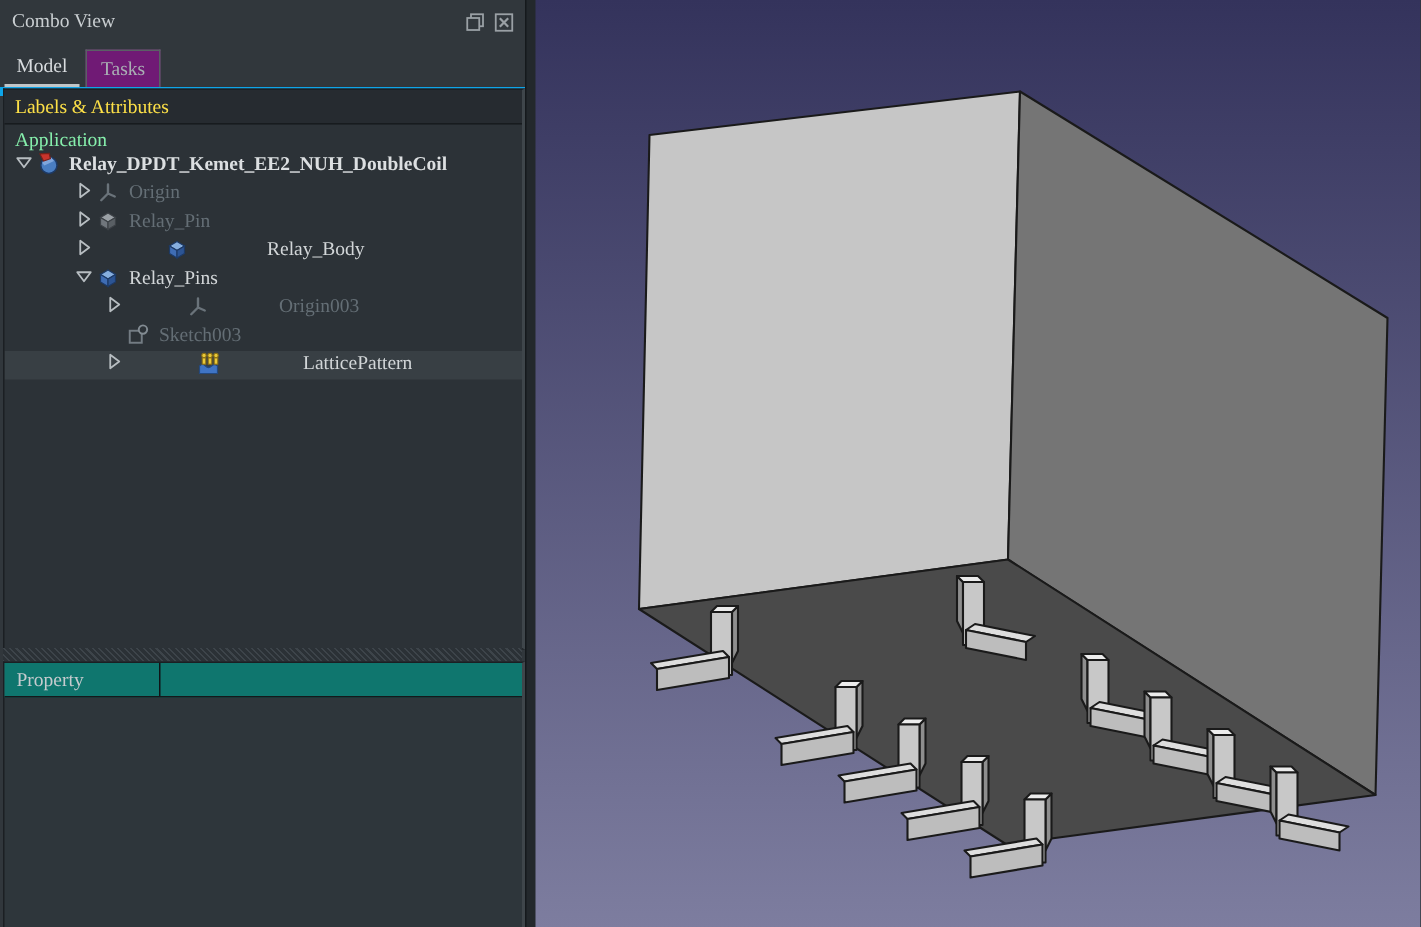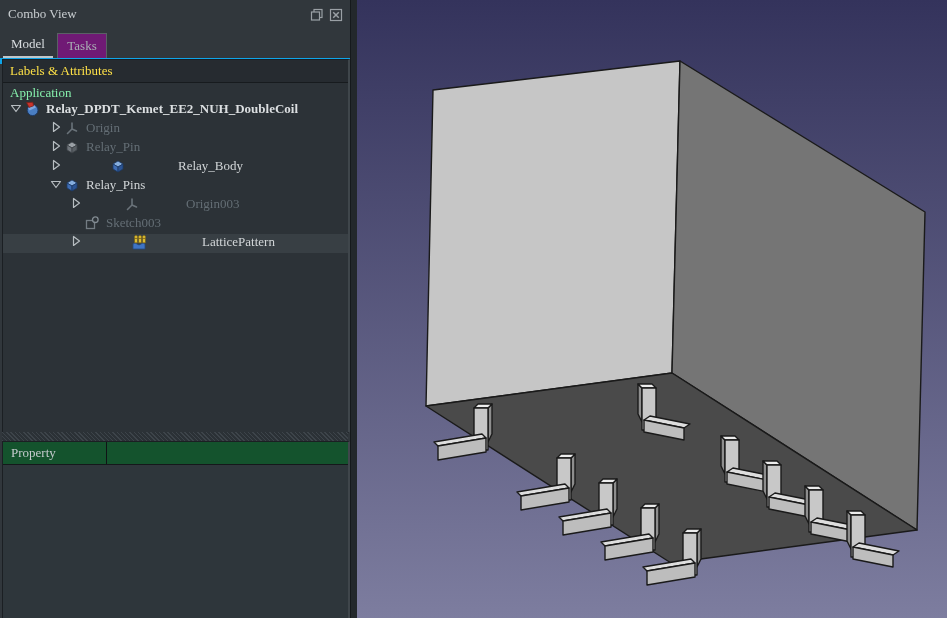--- a/index.html
+++ b/index.html
@@ -37,21 +37,21 @@
   .iconbox{width:17px;height:16px;flex:0 0 17px;margin-right:5px;display:inline-block;}
   .tree-row .lbl{padding-right:6px;}
 
   .hsplitter{position:absolute;left:2px;top:432px;width:346px;height:9px;
     background:#2b3136;
     background-image:repeating-linear-gradient(45deg,#3d444a 0 1px,transparent 1px 3px);
     cursor:row-resize;}
 
   .propframe{position:absolute;left:2px;top:441px;width:345px;height:177px;
     background:#2e363b;border:1px solid #1b1f23;border-right:2px solid #3f464b;}
-  .prophead{height:22px;background:#14532d;border-bottom:1px solid #15181b;display:flex;}
+  .prophead{height:22px;background:#0f766e;border-bottom:1px solid #15181b;display:flex;}
   .prophead .cell{line-height:22px;font-size:13px;color:#c6cbce;padding-left:8px;}
   .cell-prop{width:95px;border-right:1px solid #101316;}
   .cell-val{flex:1;}
 
   .vsplitter{position:absolute;left:350px;top:0;width:7px;height:618px;
     background:#23282c;border-left:1px solid #15191c;border-right:1px solid #1a1e21;cursor:col-resize;}
 
   
   .viewport{position:absolute;left:357px;top:0;width:590px;height:618px;}
   .viewport svg{display:block;}

